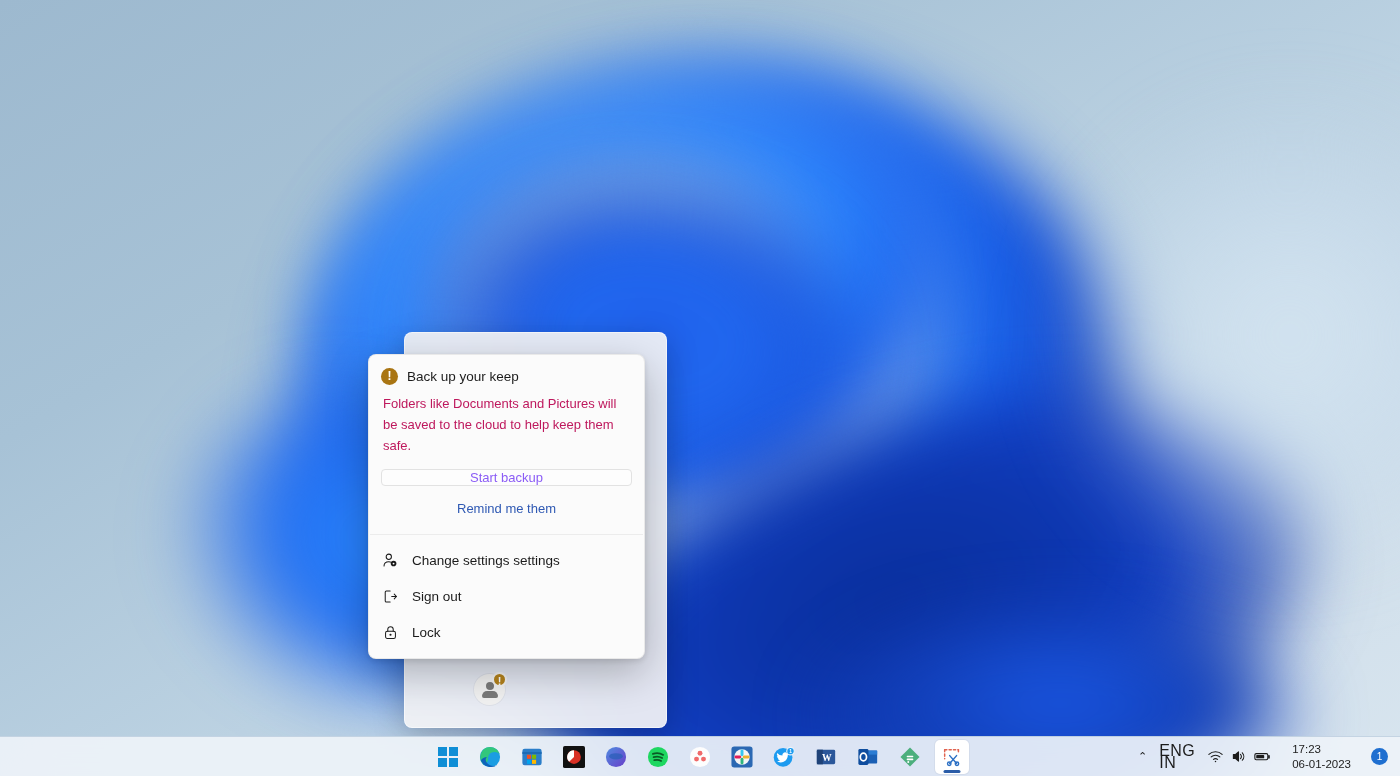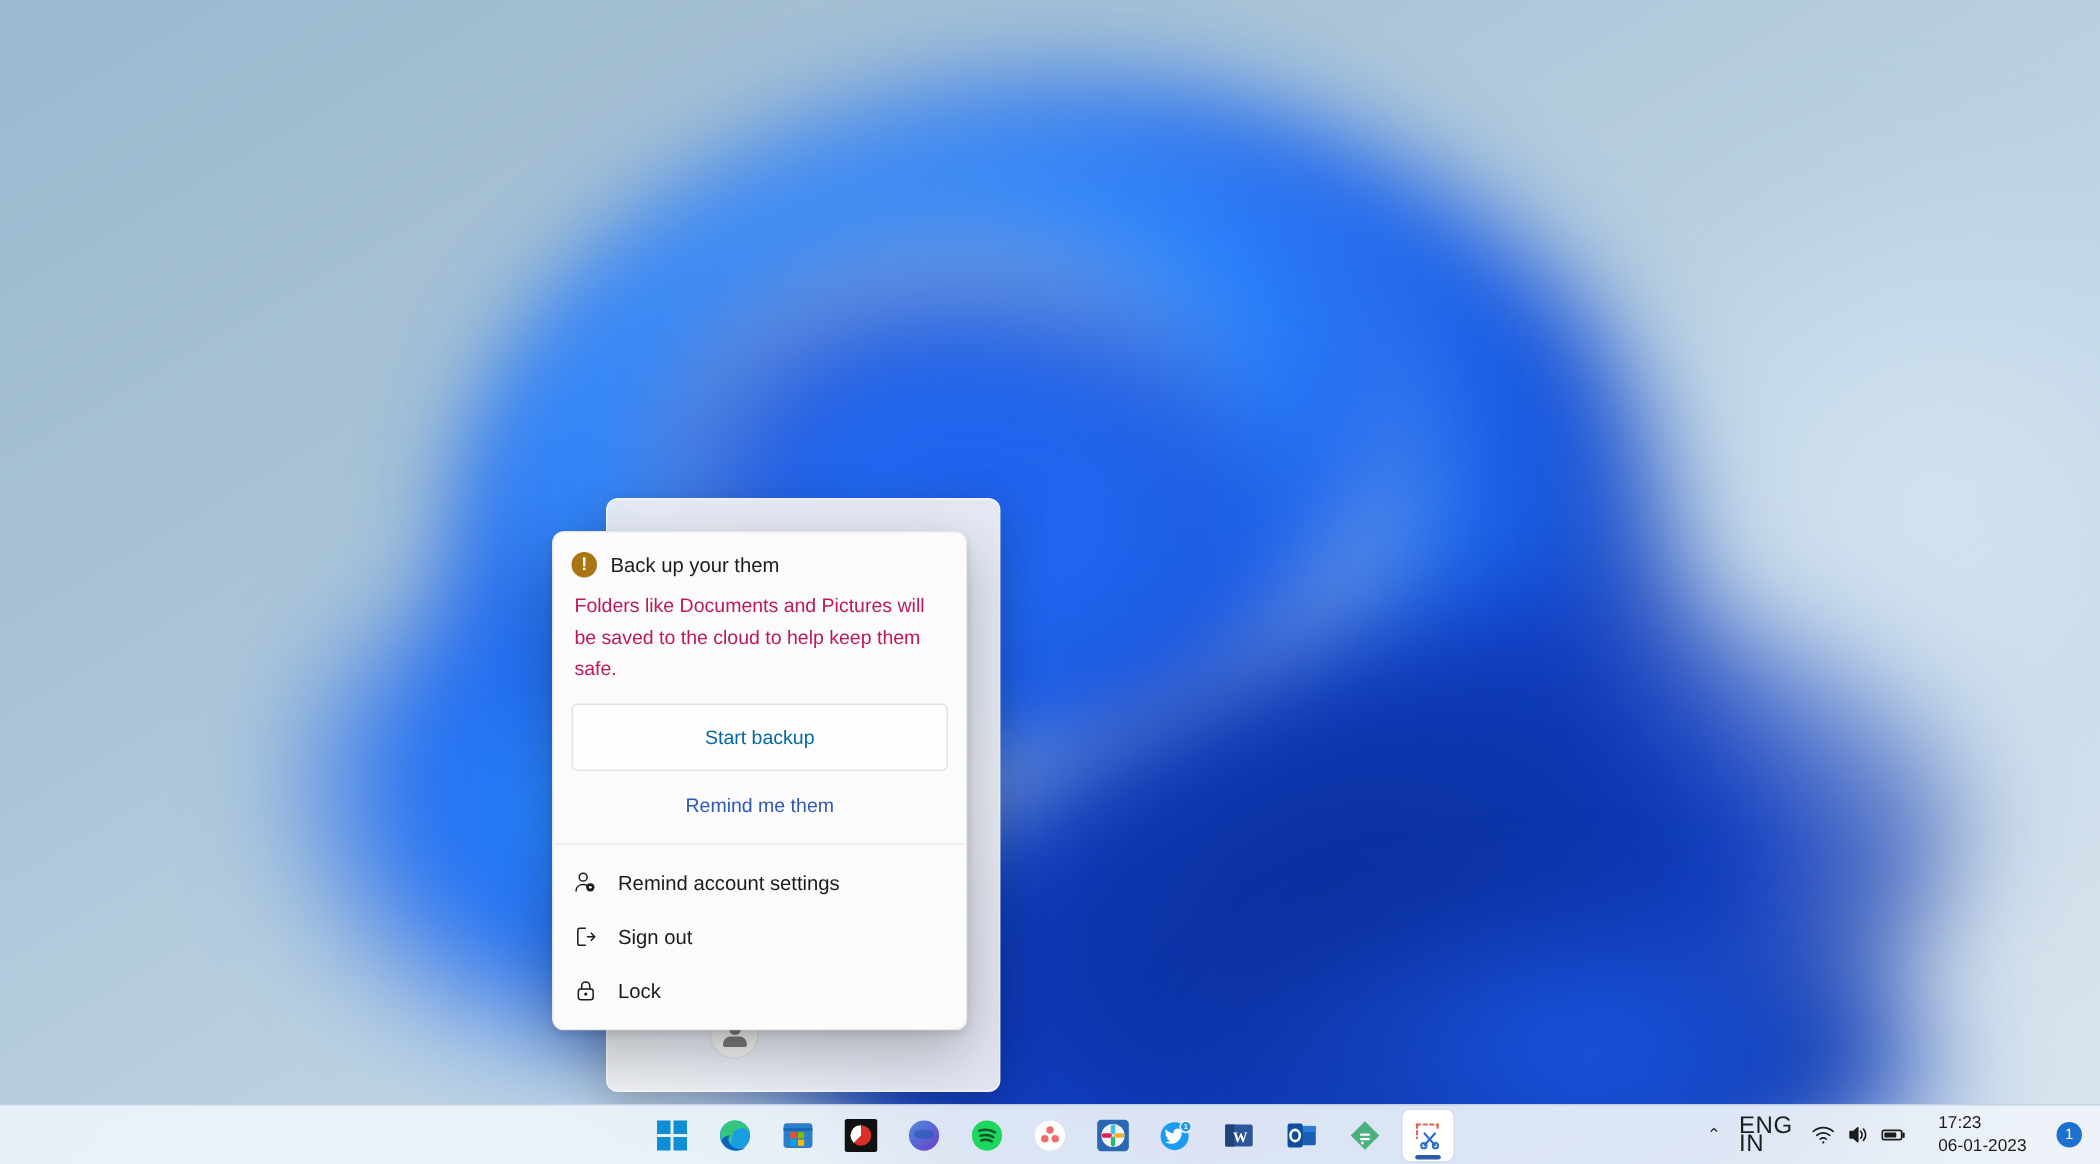--- a/index.html
+++ b/index.html
@@ -206,26 +206,26 @@
     font-size: 13px;
     line-height: 21px;
     color: #be185d;
     padding: 0 2px;
   }
 
   .start-backup-btn {
     display: block;
     width: 100%;
     margin-top: 13px;
-    padding: 14px 0;
+    padding: 0 0;
     background: #fdfdfd;
     border: 1px solid #e2e2e2;
     border-radius: 4px;
     font-size: 13px;
-    color: #0369a1;
+    color: #8b5cf6;
     font-family: "Liberation Sans", sans-serif;
     cursor: pointer;
   }
 
   .remind-link {
     display: block;
     width: 100%;
     margin-top: 11px;
     padding: 4px 0 10px 0;
     background: none;
@@ -383,42 +383,42 @@
       <div class="body"></div>
     </div>
     <div class="badge">!</div>
   </div>
 
   <div id="account-flyout">
 
     <div class="backup-section">
       <div class="backup-title-row">
         <div class="warn-icon">!</div>
-        <div class="backup-title">Back up your them</div>
+        <div class="backup-title">Back up your keep</div>
       </div>
       <div class="backup-desc">Folders like Documents and Pictures will be saved to the cloud to help keep them safe.</div>
 
       <button class="start-backup-btn">Start backup</button>
       <button class="remind-link">Remind me them</button>
     </div>
 
     <div class="divider"></div>
 
     <div class="menu-list">
 
       <div class="menu-item">
         <span class="mi-icon">
           <svg viewBox="0 0 20 20" width="17" height="17" fill="none" stroke="#1b1b1b" stroke-width="1.2">
             <circle cx="8" cy="5.6" r="3.1"></circle>
             <path d="M2.4 16.4c0-3.1 2.5-5 5.6-5 1.2 0 2.3 .28 3.2 .8" stroke-linecap="round"></path>
             <circle cx="13.6" cy="13.6" r="3.3" fill="#1b1b1b" stroke="none"></circle>
             <circle cx="13.6" cy="13.6" r="1.1" fill="#ffffff" stroke="none"></circle>
           </svg>
         </span>
-        <span class="mi-label">Remind account settings</span>
+        <span class="mi-label">Change settings settings</span>
       </div>
 
       <div class="menu-item">
         <span class="mi-icon">
           <svg viewBox="0 0 20 20" width="17" height="17" fill="none" stroke="#1b1b1b" stroke-width="1.2">
             <path d="M9.6 3.4H5.2a1.4 1.4 0 0 0-1.4 1.4v10.4a1.4 1.4 0 0 0 1.4 1.4h4.4" stroke-linecap="round"></path>
             <path d="M11.4 10h5.4" stroke-linecap="round"></path>
             <path d="M14.4 7.2 17 10l-2.6 2.8" stroke-linecap="round" stroke-linejoin="round"></path>
           </svg>
         </span>

